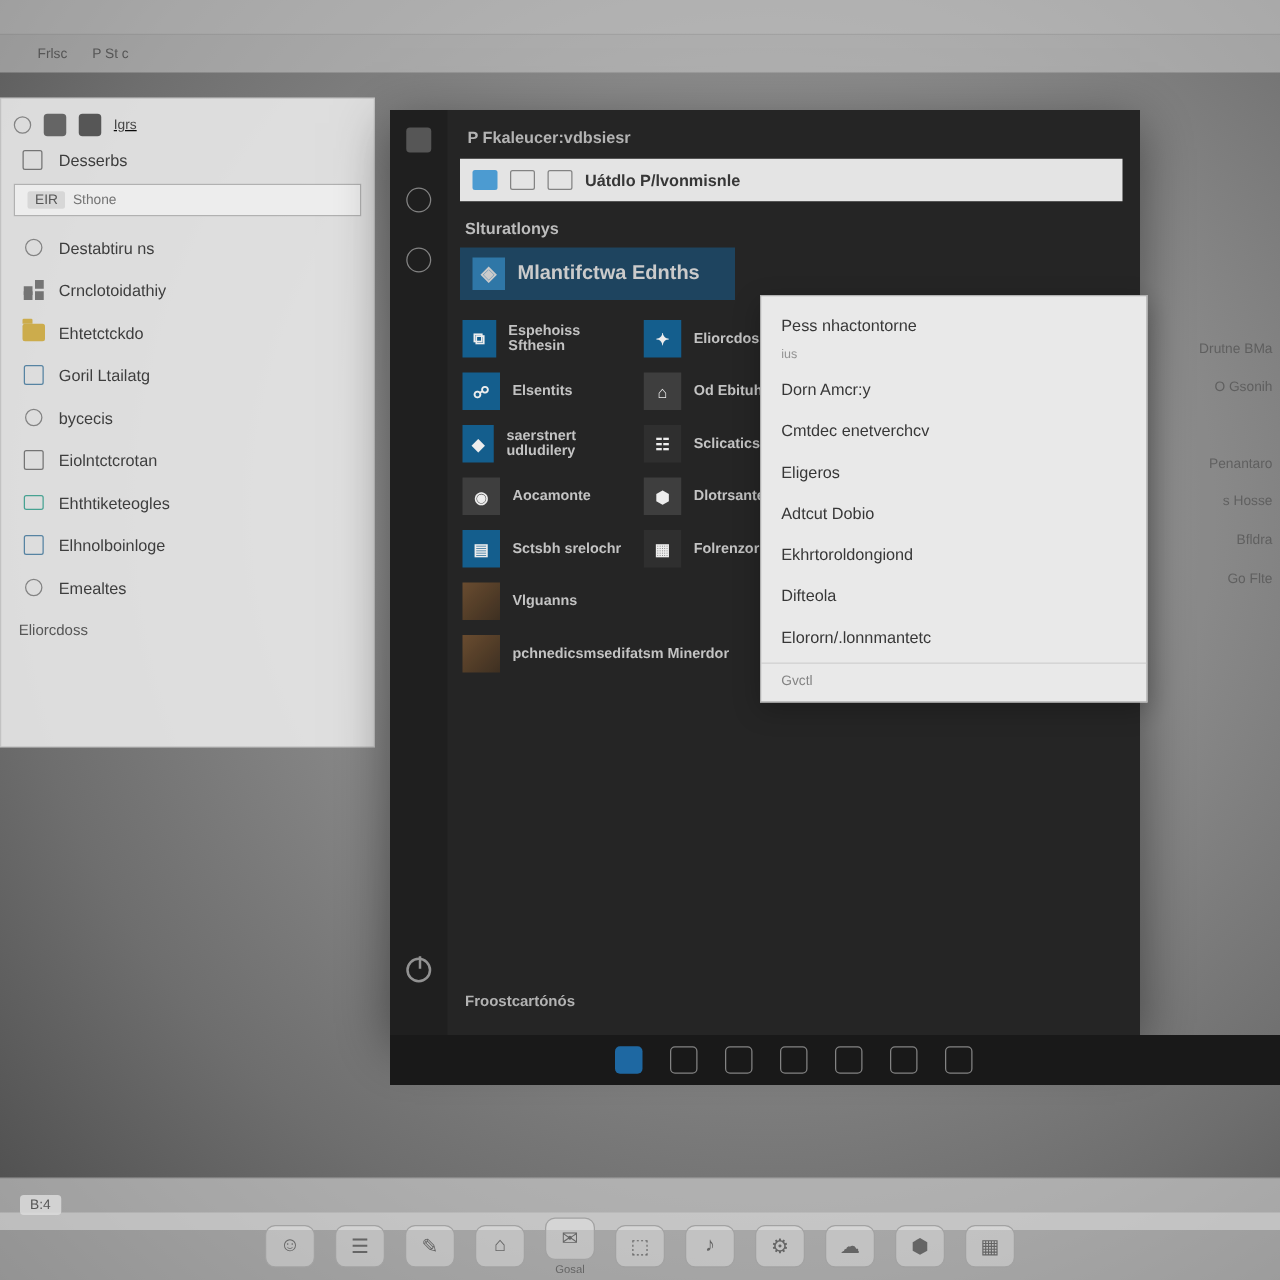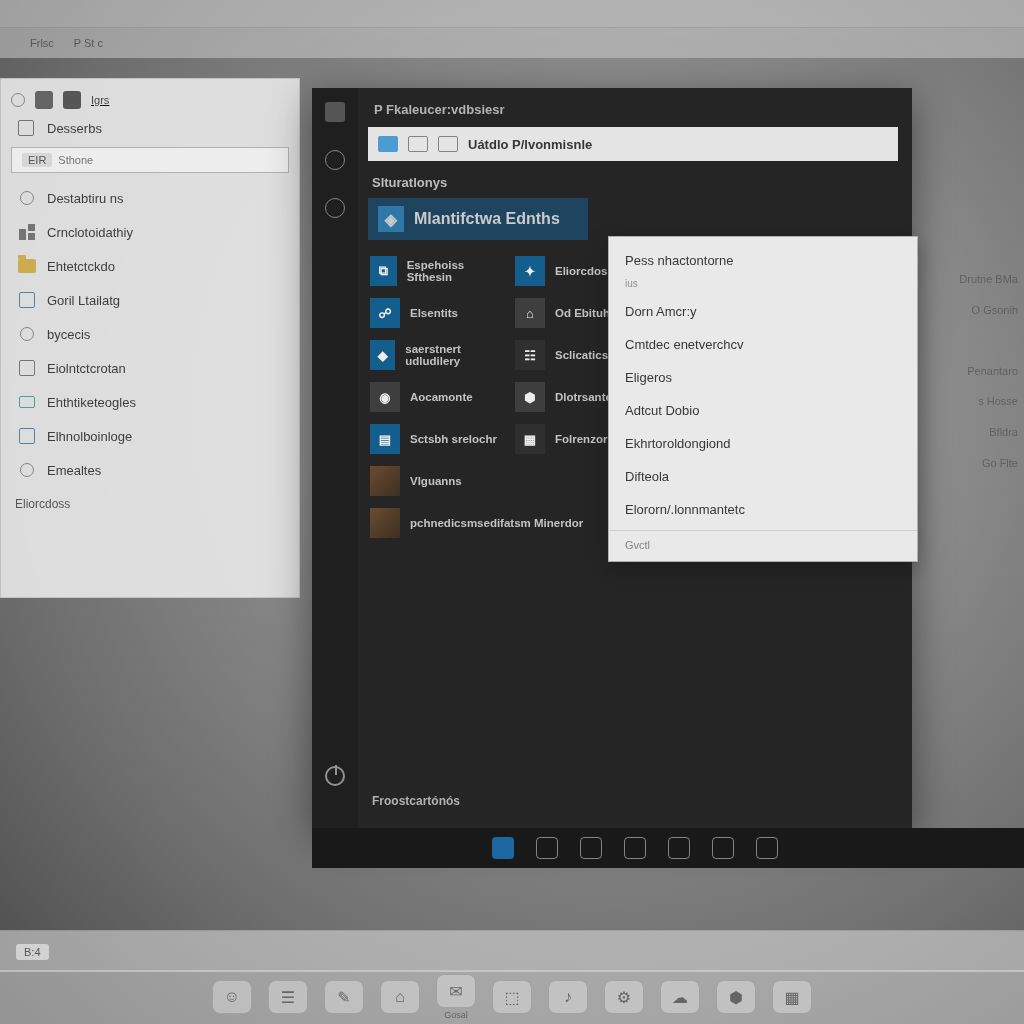--- a/index.html
+++ b/index.html
@@ -120,21 +120,21 @@
   
   .darkbar {
     position:absolute; top:828px; left:312px; width:712px; height:40px;
     background:#111; display:flex; align-items:center; gap:22px; padding:0 180px 0 180px;
   }
   .darkbar .tb { width:22px; height:22px; border:1px solid #888; border-radius:4px; }
   .darkbar .tb.blue{background:#1769aa;border:none;}
 
   
   .tray {
-    position:absolute; bottom:52px; left:0; right:0; height:42px;
+    position:absolute; bottom:40px; left:0; right:0; height:42px;
     background:rgba(240,240,240,0.55); display:flex; align-items:center; gap:6px;
     padding:0 16px; border-top:1px solid rgba(0,0,0,0.1);
   }
   .tray .badge{ font-size:11px; background:#e0e0e0; color:#555; padding:2px 8px; border-radius:3px; margin-right:20px;}
   .tray .spacer{flex:1;}
   .dock {
     position:absolute; bottom:0; left:0; right:0; height:54px;
     background:rgba(235,235,235,0.5); display:flex; align-items:center; justify-content:center; gap:16px;
   }
   .dock .dicon{

